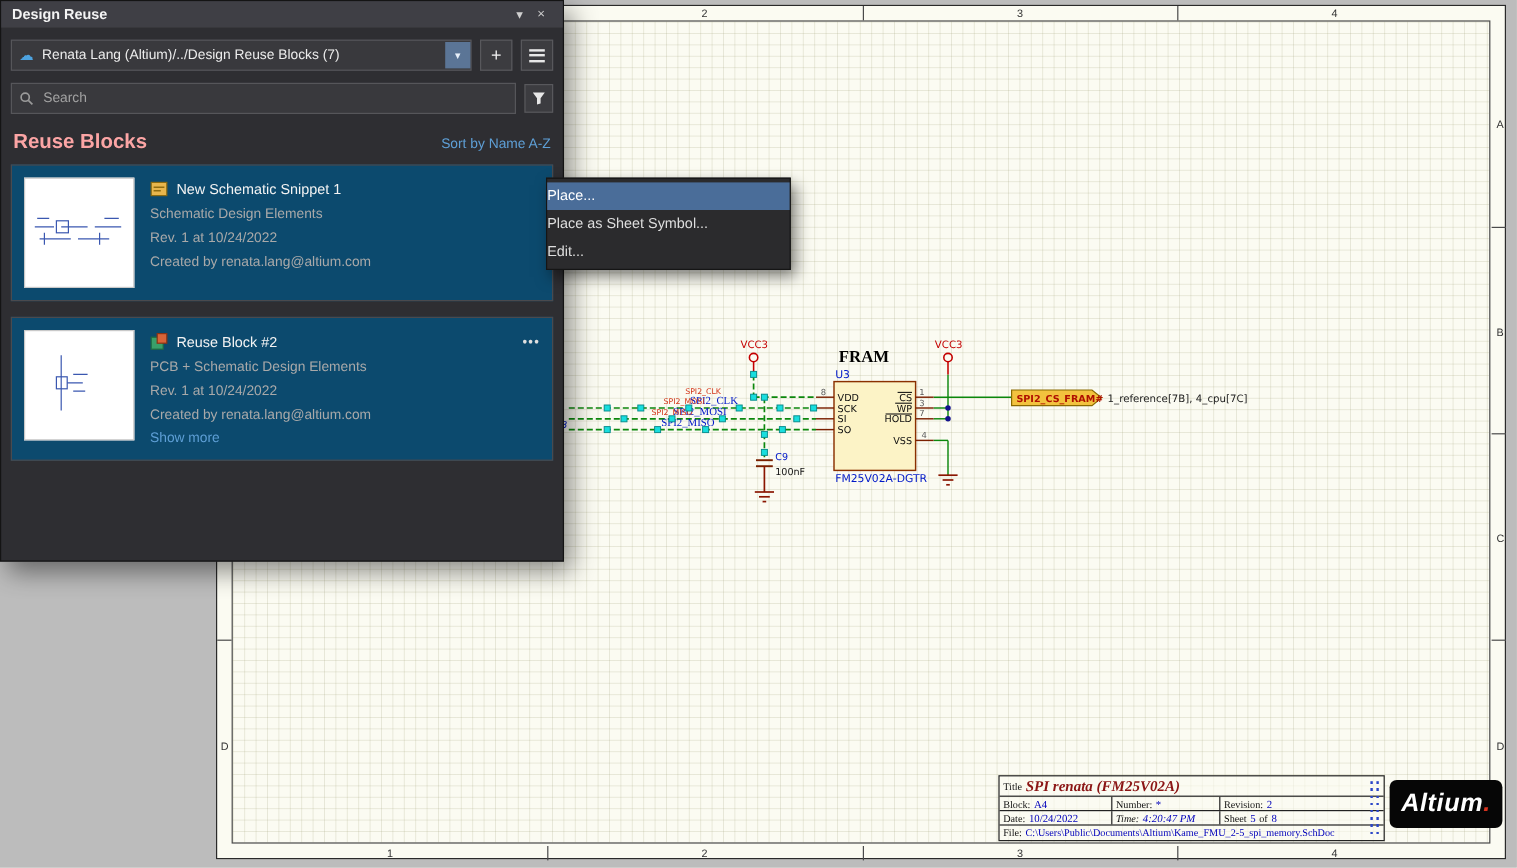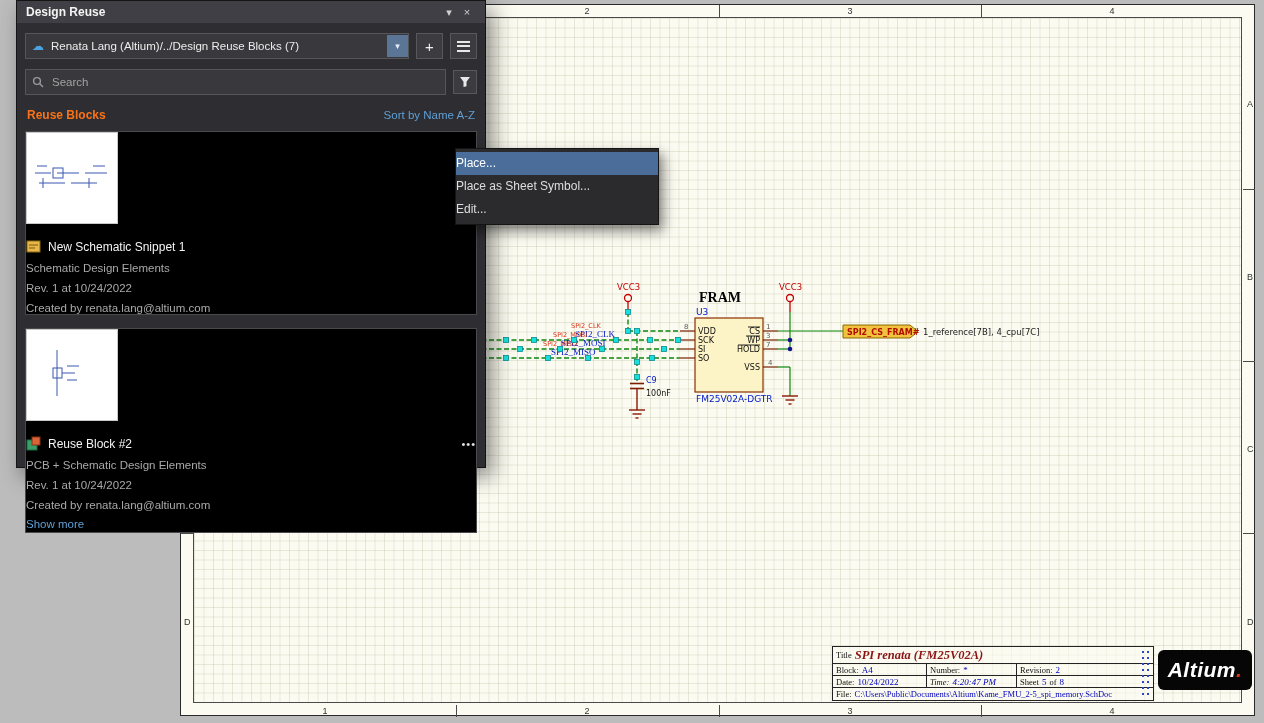--- a/index.html
+++ b/index.html
@@ -58,21 +58,21 @@
   .harness{fill:#f2c23e;stroke:#8a6a00;stroke-width:1;}
   .porttext{fill:#b01000;font-size:8px;font-weight:bold;}
   .xref{fill:#222;font-size:8.5px;}
   .xref-blue{fill:#0018c8;font-size:8px;font-style:italic;}
   .hdl{fill:#19dede;stroke:#0a8c8c;stroke-width:.8;}
   .junc{fill:#12128c;}
   .caplbl-d{fill:#0018c8;font-size:8px;}
   .caplbl-v{fill:#111;font-size:8px;}
 
   
-  .panel{position:absolute;left:16px;top:0;width:470px;height:468px;background:#2e2e32;color:#e6e6e6;
+  .panel{position:absolute;left:0;top:0;width:470px;height:468px;background:#2e2e32;color:#e6e6e6;
          border:1px solid #141414;box-sizing:border-box;box-shadow:7px 9px 20px rgba(0,0,0,.45);z-index:10;}
   .ptitle{height:22px;background:#3f3f45;display:flex;align-items:center;padding:0 9px;
           font-size:12px;font-weight:bold;color:#f4f4f4;}
   .ptitle .sp{flex:1;}
   .pbtn{width:18px;text-align:center;color:#cfcfcf;font-size:11px;font-weight:normal;cursor:default;}
   .prow{display:flex;align-items:center;gap:7px;padding:10px 8px 0 8px;}
   .vault{flex:1;height:24px;background:#39393d;border:1px solid #56565a;display:flex;align-items:center;
          padding-left:6px;font-size:11.5px;color:#ececec;min-width:0;}
   .vault .txt{overflow:hidden;white-space:nowrap;text-overflow:ellipsis;}
   .cloud{color:#4da3e0;margin-right:7px;font-size:12px;flex:none;}
@@ -81,23 +81,23 @@
   .sqbtn{width:27px;height:26px;background:#3c3c40;border:1px solid #58585c;display:flex;flex:none;
          align-items:center;justify-content:center;color:#f0f0f0;font-size:15px;box-sizing:border-box;}
   .hamb{display:flex;flex-direction:column;gap:2.5px;}
   .hamb div{width:13px;height:2px;background:#e8e8e8;}
   .searchbox{flex:1;height:24px;background:#39393d;border:1px solid #56565a;display:flex;
              align-items:center;padding:0 6px;gap:6px;}
   .searchbox input{background:transparent;border:none;outline:none;color:#dcdcdc;font-size:11.5px;flex:1;
              font-family:"Liberation Sans",sans-serif;}
   .searchbox input::placeholder{color:#a2a2a2;}
   .sectionrow{display:flex;align-items:baseline;padding:13px 10px 9px 10px;}
-  .sechead{font-weight:bold;font-size:12px;color:#f97316;}
+  .sechead{font-weight:bold;font-size:17px;color:#fca5a5;}
   .sortlink{margin-left:auto;color:#5e9fd6;font-size:11.5px;cursor:default;}
-  .card{margin:0 8px 13px 8px;background:#000000;border:1px solid #4a4a4e;display:flex;gap:13px;flex-direction:column;}
+  .card{margin:0 8px 13px 8px;background:#0c4a6e;border:1px solid #4a4a4e;padding:10px;display:flex;gap:13px;}
   .thumb{width:90px;height:90px;background:#fff;border:1px solid #c9c9c9;flex:none;}
   .cbody{flex:1;min-width:0;padding-top:2px;}
   .crow{display:flex;align-items:center;gap:7px;}
   .ctitle{font-size:12px;color:#f3f3f3;white-space:nowrap;}
   .cmeta{font-size:11.5px;color:#a9a9a9;margin-top:8px;white-space:nowrap;}
   .more{margin-left:auto;color:#e0e0e0;font-size:11px;letter-spacing:1px;}
   .showmore{color:#5e9fd6;font-size:11.5px;margin-top:7px;display:inline-block;cursor:default;}
 
   
   .cmenu{position:absolute;left:455px;top:148px;width:202px;background:#2b2b2d;border:1px solid #151515;

